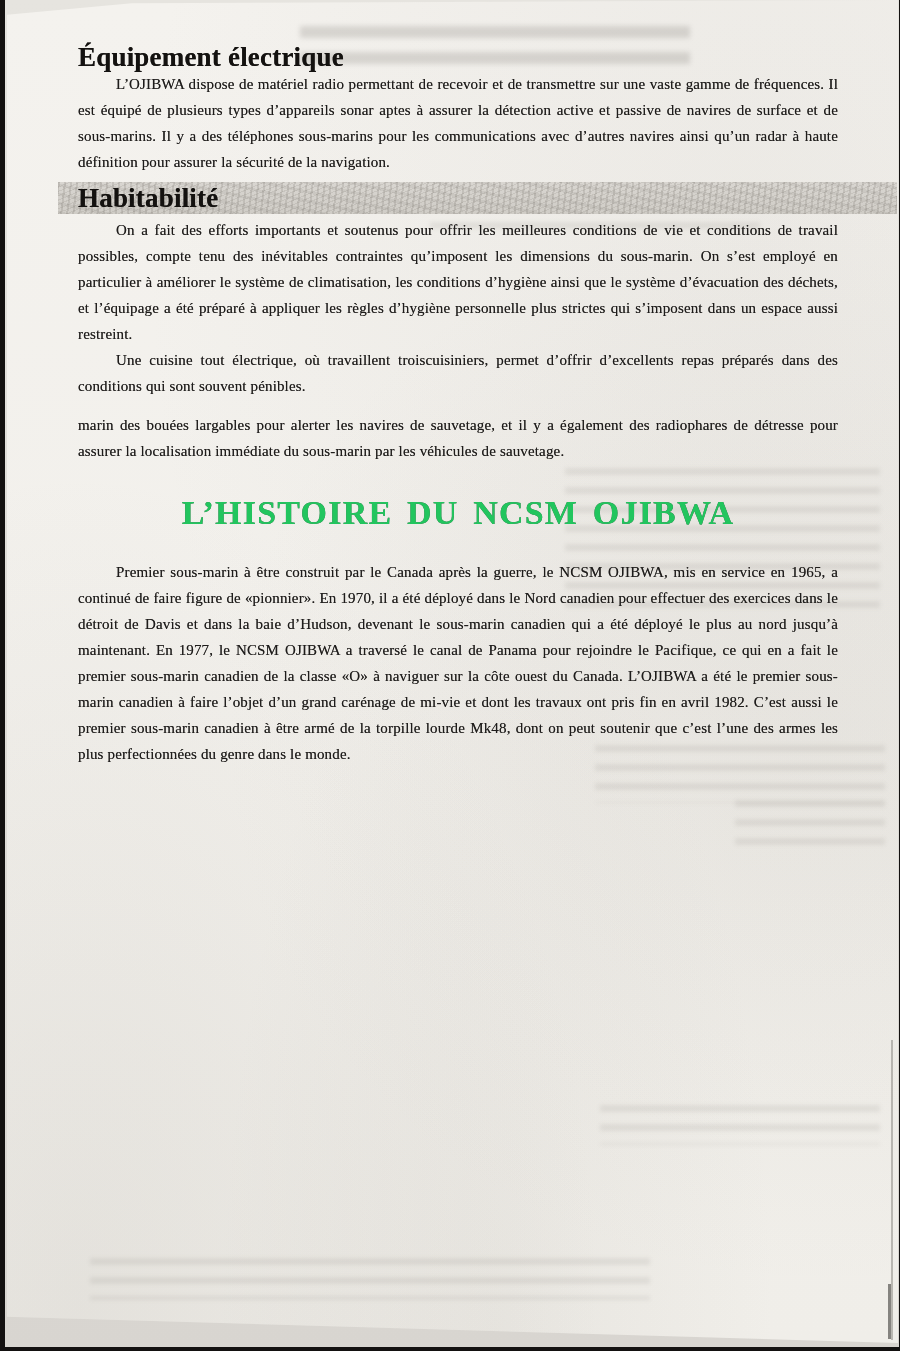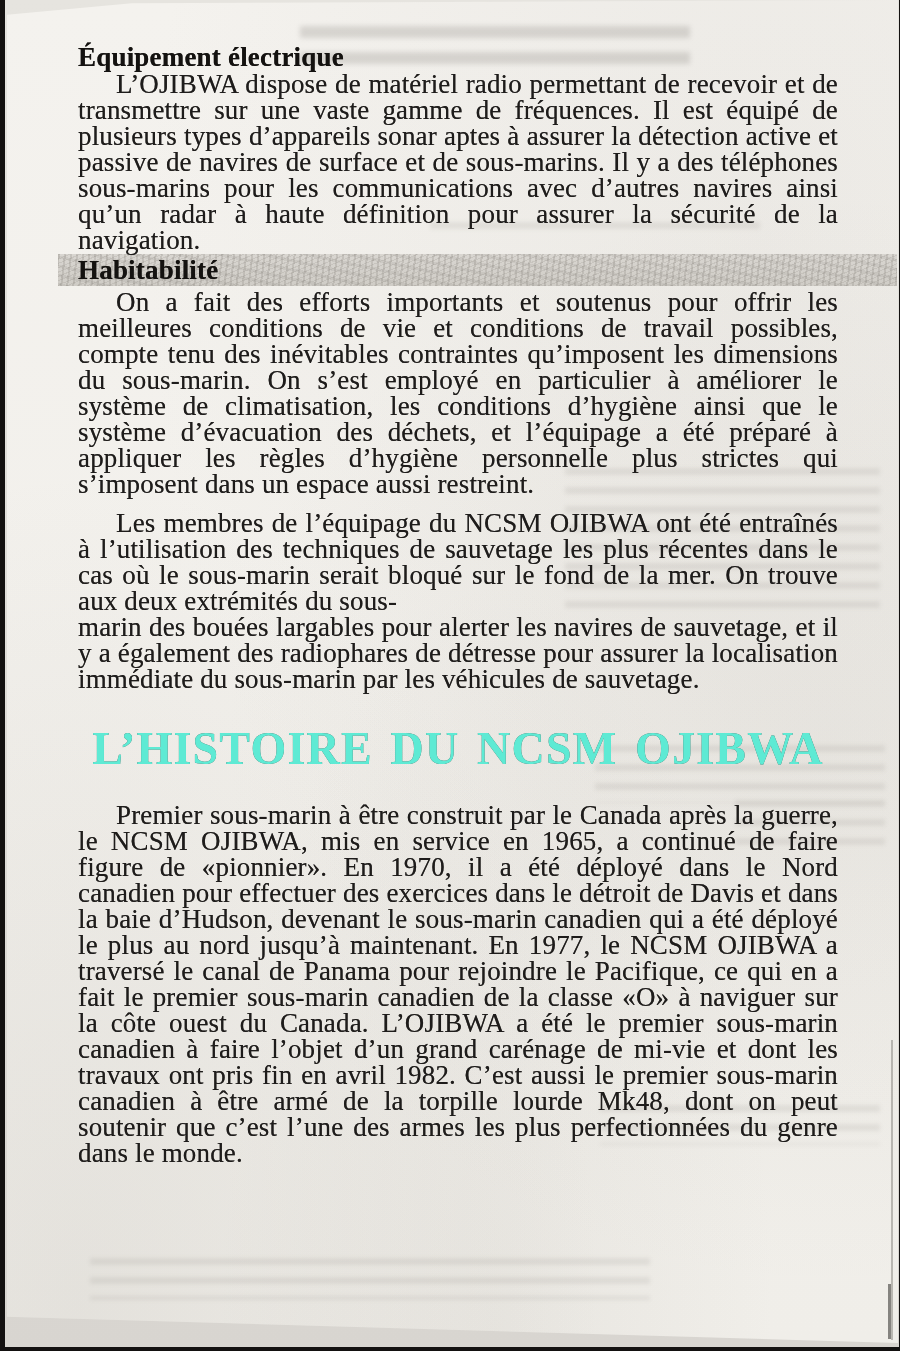--- a/index.html
+++ b/index.html
@@ -24,46 +24,46 @@
       radial-gradient(ellipse at 55% 99%, rgba(182,178,171,0.14), transparent 40%),
       linear-gradient(#f4f2ee, #f0eee9);
     clip-path: polygon(0 1.1%, 14% 0.25%, 100% 0, 100% 99.85%, 0 97.9%);
   }
   .content {
     position: absolute; left: 78px; top: 44px; width: 760px;
     color: #1e1c1b;
   }
   .content p {
     margin: 0;
-    font-size: 27px; line-height: 26px;
+    font-size: 15px; line-height: 26px;
     text-align: justify;
     text-indent: 38px;
     letter-spacing: 0.15px;
     text-shadow: 0 0 0.5px rgba(20,18,16,0.65);
   }
   .content p.no-indent { text-indent: 0; }
   .sec-heading {
     font-size: 27px; font-weight: 700; color: #141210;
     line-height: 27px; letter-spacing: 0.2px;
     text-shadow: 0 0 0.5px rgba(10,8,6,0.7);
   }
   .gap-sm { height: 5px; }
   .gap-md { height: 8px; }
   
   .band {
-    margin: 1px -59px 3px -20px;
+    margin: 7px -59px 3px -20px;
     padding: 3px 0 2px 20px;
     background:
       repeating-linear-gradient(97deg,  rgba(118,113,106,0.20) 0 2px, rgba(0,0,0,0) 2px 6px),
       repeating-linear-gradient(-23deg, rgba(132,127,119,0.18) 0 1px, rgba(0,0,0,0) 1px 4px),
       repeating-linear-gradient(12deg,  rgba(104,100,94,0.10) 0 3px,  rgba(0,0,0,0) 3px 9px),
       linear-gradient(#d9d6d1, #cfccc6);
   }
   .main-title {
-    font-size: 46px; font-weight: 700; color: #5eead4;
+    font-size: 34px; font-weight: 700; color: #22c55e;
     text-align: center; letter-spacing: 1.2px; word-spacing: 5px;
     margin: 30px 0 27px 0;
     text-shadow: 0 0 0.6px rgba(10,8,6,0.7);
   }
   
   .ghost {
     position: absolute; pointer-events: none;
     filter: blur(2px); opacity: 0.22;
     background: repeating-linear-gradient(180deg,
       rgba(120,115,108,0.55) 0 7px, rgba(0,0,0,0) 7px 19px);
@@ -101,22 +101,22 @@
 
 <div class="content">
 
   <div class="sec-heading">Équipement électrique</div>
   <p>L’OJIBWA dispose de matériel radio permettant de recevoir et de transmettre sur une vaste gamme de fréquences.  Il est équipé de plusieurs types d’appareils sonar aptes à assurer la détection active et passive de navires de surface et de sous-marins.  Il y a des téléphones sous-marins pour les communications avec d’autres navires ainsi qu’un radar à haute définition pour assurer la sécurité de la navigation.</p>
 
   <div class="band">
     <div class="sec-heading">Habitabilité</div>
   </div>
   <p>On a fait des efforts importants et soutenus pour offrir les meilleures conditions de vie et conditions de travail possibles, compte tenu des inévitables contraintes qu’imposent les dimensions du sous-marin.  On s’est employé en particulier à améliorer le système de climatisation, les conditions d’hygiène ainsi que le système d’évacuation des déchets, et l’équipage a été préparé à appliquer les règles d’hygiène personnelle plus strictes qui s’imposent dans un espace aussi restreint.</p>
+  <p>Une cuisine tout électrique, où travaillent troiscuisiniers, permet d’offrir d’excellents repas préparés dans des conditions qui sont souvent pénibles.</p>
 
   <div class="gap-md"></div>
   <div class="gap-sm"></div>
-  <p>Les membres de l’équipage du NCSM OJIBWA ont été entraînés à l’utilisation des techniques de sauvetage les plus récentes dans le cas où le sous-marin serait bloqué sur le fond de la mer.  On trouve aux deux extrémités du sous-</p>
   <p class="no-indent">marin des bouées largables pour alerter les navires de sauvetage, et il y a également des radiophares de détresse pour assurer la localisation immédiate du sous-marin par les véhicules de sauvetage.</p>
 
   <div class="main-title">L’HISTOIRE DU NCSM OJIBWA</div>
   <p>Premier sous-marin à être construit par le Canada après la guerre, le NCSM OJIBWA, mis en service en 1965, a continué de faire figure de «pionnier».  En 1970, il a été déployé dans le Nord canadien pour effectuer des exercices dans le détroit de Davis et dans la baie d’Hudson, devenant le sous-marin canadien qui a été déployé le plus au nord jusqu’à maintenant.  En 1977, le NCSM OJIBWA a traversé le canal de Panama pour rejoindre le Pacifique, ce qui en a fait le premier sous-marin canadien de la classe «O» à naviguer sur la côte ouest du Canada.  L’OJIBWA a été le premier sous-marin canadien à faire l’objet d’un grand carénage de mi-vie et dont les travaux ont pris fin en avril 1982.  C’est aussi le premier sous-marin canadien à être armé de la torpille lourde Mk48, dont on peut soutenir que c’est l’une des armes les plus perfectionnées du genre dans le monde.</p>
 
 </div>
 
 </body></html>

